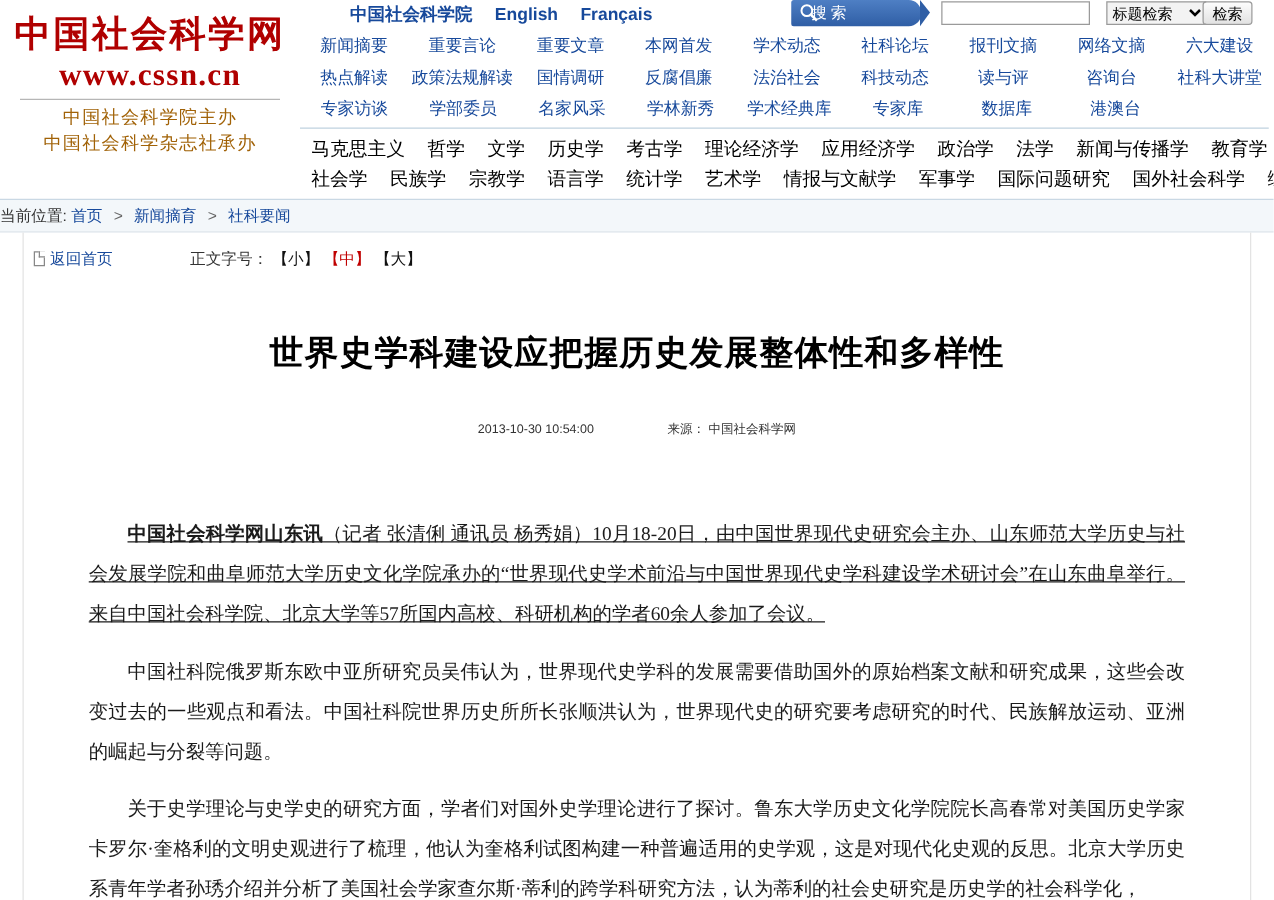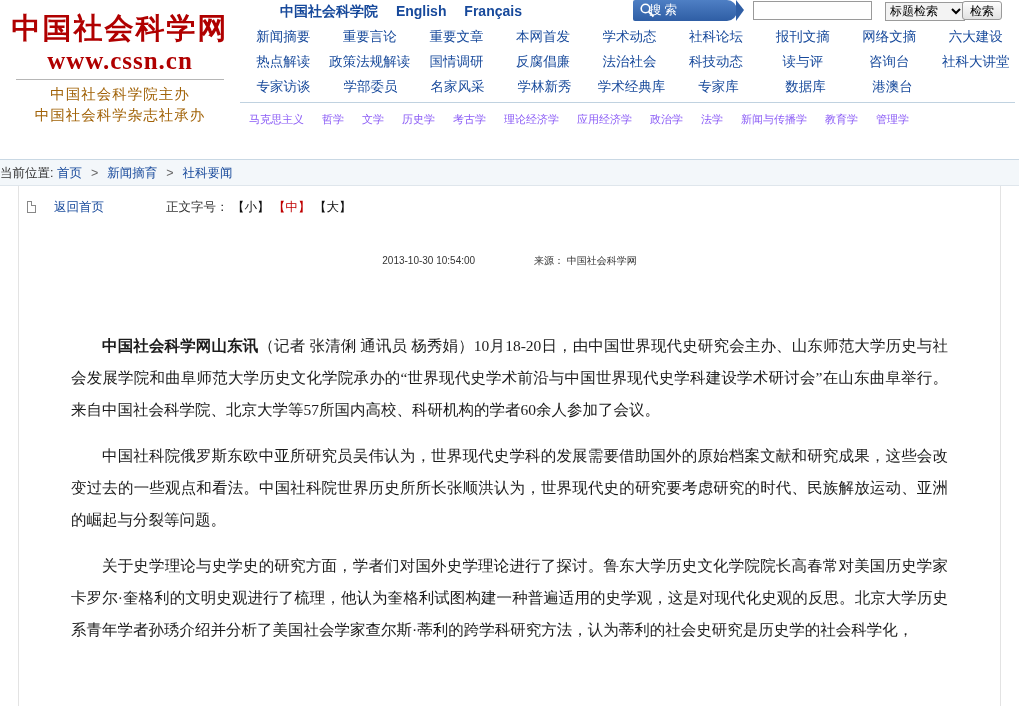--- a/index.html
+++ b/index.html
@@ -139,22 +139,22 @@
   }
   .nav-row.main .cell { width: 87px; }
   .nav-sep {
     height: 1px;
     background: #c0d2e0;
     margin: 3px 0 4px 0;
     width: 775px;
   }
   .nav-row.disc { height: 24px; }
   .nav-row.disc .cell {
-    font-size: 11px;
-    color: #8b5cf6;
+    font-size: 15px;
+    color: #000000;
     padding: 0 9px;
     text-align: center;
   }
 
   
   .crumb-bar {
     width: 1019px; height: 26px;
     background: #f3f7fa;
     border-bottom: 1px solid #dfe6ec;
     font-size: 12.5px;
@@ -180,21 +180,21 @@
   }
   .tool-row {
     height: 34px;
     display: flex;
     align-items: center;
     padding: 8px 0 0 8px;
     font-size: 12.5px;
     color: #333;
   }
   .back-home {
-    display: flex; align-items: center; gap: 18px;
+    display: flex; align-items: center; gap: 4px;
     color: #17499b; cursor: pointer;
   }
   .doc-ico {
     display: inline-block;
     width: 9px; height: 12px;
     border: 1px solid #888;
     background: #fff;
     position: relative;
   }
   .doc-ico:after {
@@ -232,21 +232,21 @@
 
   .article-body {
     margin: 62px 52px 0 52px;
     font-family: "Liberation Serif", serif;
     font-size: 15.5px;
     line-height: 32px;
     color: #1b1b1b;
     text-align: justify;
   }
   .article-body p { margin: 0 0 14px 0; text-indent: 2em; }
-  .article-body p.first { text-indent: 2em; }
+  .article-body p.first { text-indent: 2em; text-decoration: underline; }
   .article-body .lead {
     font-family: "Liberation Sans", sans-serif;
     font-weight: bold;
     font-size: 15.5px;
   }
 </style>
 </head>
 <body>
 
 <div class="header">
@@ -331,20 +331,33 @@
       <div class="cell">历史学</div>
       <div class="cell">考古学</div>
       <div class="cell">理论经济学</div>
       <div class="cell">应用经济学</div>
       <div class="cell">政治学</div>
       <div class="cell">法学</div>
       <div class="cell">新闻与传播学</div>
       <div class="cell">教育学</div>
       <div class="cell">管理学</div>
     </div>
+    <div class="nav-row disc">
+      <div class="cell">社会学</div>
+      <div class="cell">民族学</div>
+      <div class="cell">宗教学</div>
+      <div class="cell">语言学</div>
+      <div class="cell">统计学</div>
+      <div class="cell">艺术学</div>
+      <div class="cell">情报与文献学</div>
+      <div class="cell">军事学</div>
+      <div class="cell">国际问题研究</div>
+      <div class="cell">国外社会科学</div>
+      <div class="cell">综合研究</div>
+    </div>
   </div>
 </div>
 
 <div class="crumb-bar">
   <span>当前位置:</span>
   <a>首页</a>
   <span class="sep">&nbsp;&gt;&nbsp;</span>
   <a>新闻摘育</a>
   <span class="sep">&nbsp;&gt;&nbsp;</span>
   <a>社科要闻</a>
@@ -359,20 +372,21 @@
         <span>返回首页</span>
       </span>
       <span class="font-size-box">
         <span>正文字号：</span>
         <b>【小】</b>
         <b class="fs-mid">【中】</b>
         <b>【大】</b>
       </span>
     </div>
 
+    <h1 class="article-title">世界史学科建设应把握历史发展整体性和多样性</h1>
 
     <div class="article-meta">
       <span>2013-10-30 10:54:00</span>
       <span class="src">来源：</span>
       <span>中国社会科学网</span>
     </div>
 
     <div class="article-body">
       <p class="first">
         <span class="lead">中国社会科学网山东讯</span><span>（记者 张清俐 通讯员 杨秀娟）10月18-20日，由中国世界现代史研究会主办、山东师范大学历史与社会发展学院和曲阜师范大学历史文化学院承办的“世界现代史学术前沿与中国世界现代史学科建设学术研讨会”在山东曲阜举行。来自中国社会科学院、北京大学等57所国内高校、科研机构的学者60余人参加了会议。</span>

